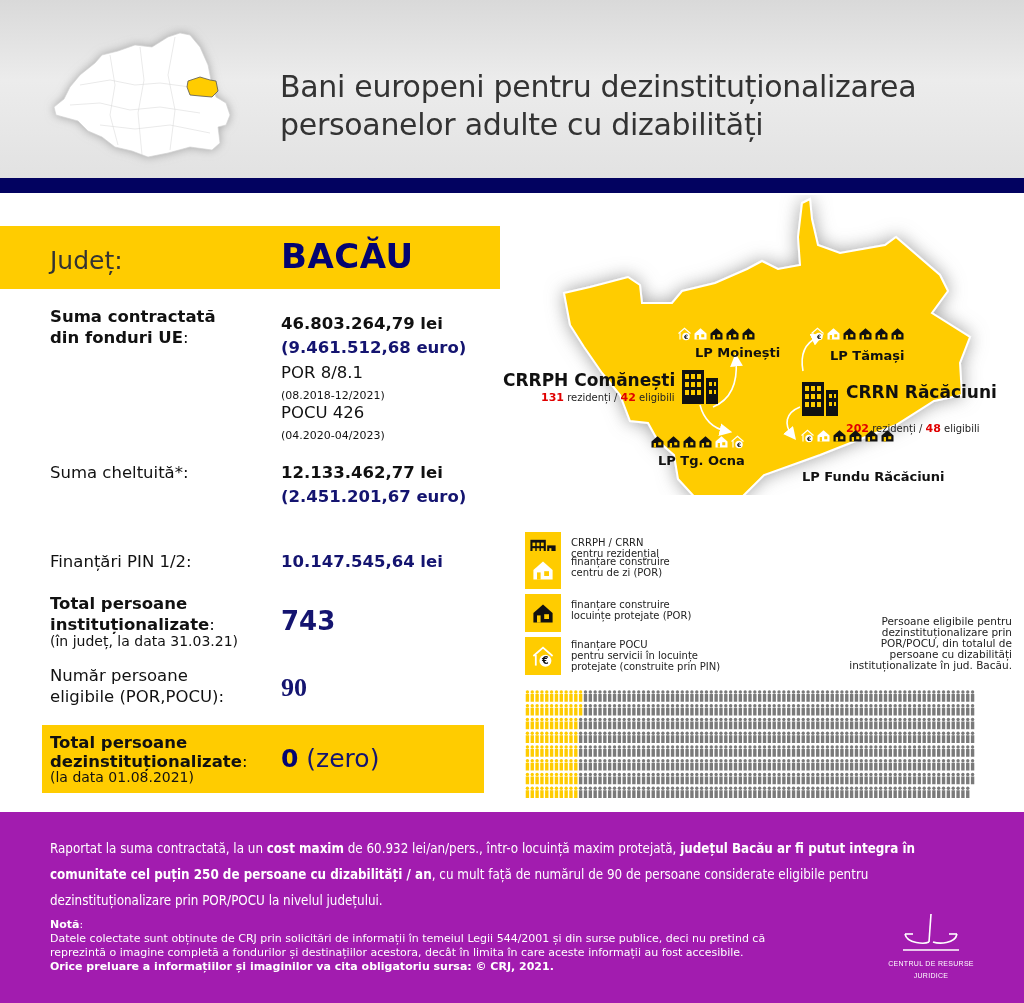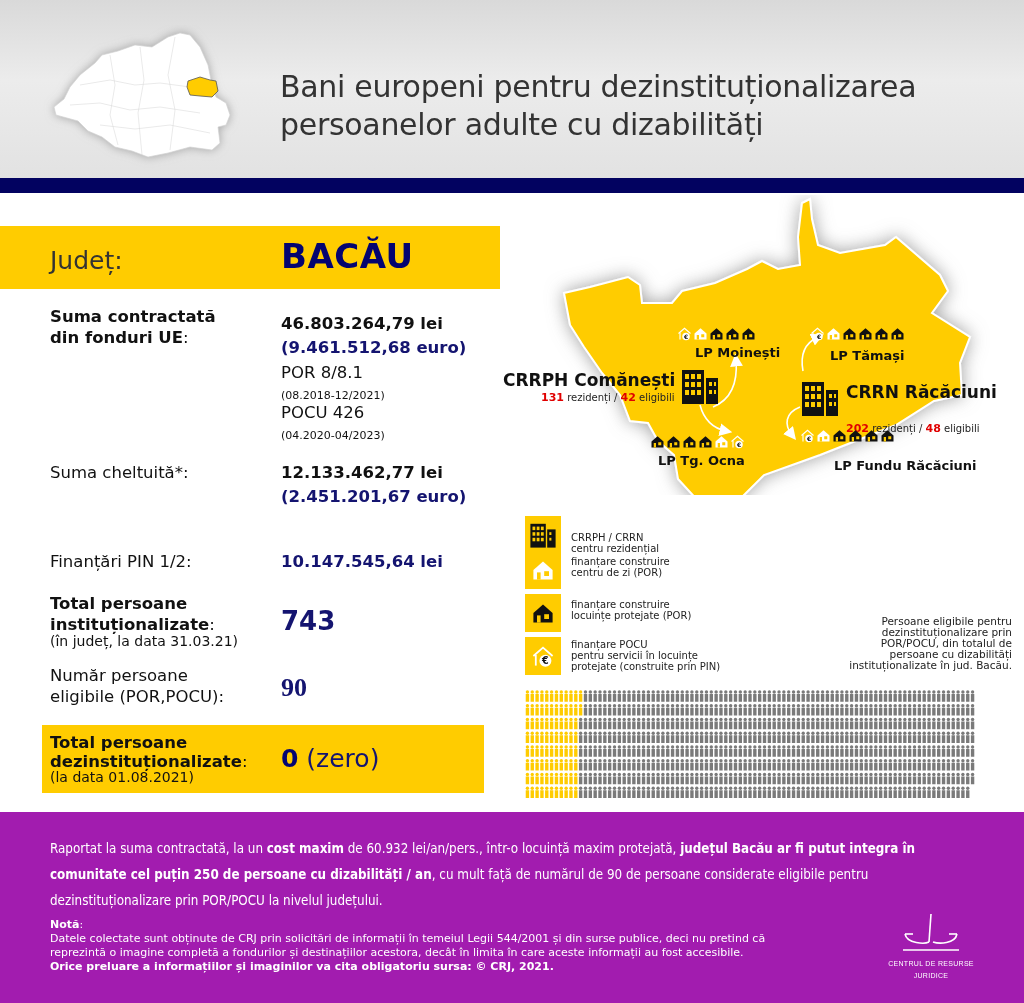--- a/index.html
+++ b/index.html
@@ -200,21 +200,21 @@
   <span class="red">131</span> <span>rezidenți /</span> <span class="red">42</span> <span>eligibili</span>
 </div>
 <div class="map-label center-name" style="left:846px; top:382px;">CRRN Răcăciuni</div>
 <div class="center-sub" style="left:846px; top:403px;margin-top:19px;">
   <span class="red">202</span> <span>rezidenți /</span> <span class="red">48</span> <span>eligibili</span>
 </div>
 
 <div class="map-label lp-name" style="left:695px; top:345px;">LP Moinești</div>
 <div class="map-label lp-name" style="left:658px; top:453px;">LP Tg. Ocna</div>
 <div class="map-label lp-name" style="left:830px; top:348px;">LP Tămași</div>
-<div class="map-label lp-name" style="left:802px; top:458px;margin-left:32px;">LP Fundu Răcăciuni</div>
+<div class="map-label lp-name" style="left:802px; top:469px;">LP Fundu Răcăciuni</div>
 
 <div class="house-row" style="left:677px; top:326px;">
     <svg viewBox="0 0 20 20" width="15" height="15">
       <path d="M2,10 L10,3 L18,10" stroke="#fff" stroke-width="1.5" fill="none"></path>
       <path d="M4,9 L4,18" stroke="#fff" stroke-width="1.5"></path>
       <circle cx="12" cy="14" r="5" fill="#fff"></circle>
       <text x="12" y="17" font-size="8" text-anchor="middle" fill="#111" font-family="DejaVu Sans, sans-serif" font-weight="bold">€</text>
     </svg>
     <svg viewBox="0 0 20 20" width="15" height="15">
       <path d="M2,10 L10,3 L18,10 L18,18 L2,18 Z" fill="#fff"></path>
@@ -330,21 +330,21 @@
       <rect x="11" y="11" width="4" height="4" fill="#ffcc00"></rect>
       <rect x="5" y="12" width="3" height="6" fill="#ffcc00"></rect>
     </svg>
     <svg viewBox="0 0 20 20" width="15" height="15">
       <path d="M2,10 L10,3 L18,10 L18,18 L2,18 Z" fill="#111"></path>
       <rect x="11" y="11" width="4" height="4" fill="#ffcc00"></rect>
       <rect x="5" y="12" width="3" height="6" fill="#ffcc00"></rect>
     </svg>
   </div>
 
-<div class="legend-item" style="top:516px;align-items:flex-end;">
+<div class="legend-item" style="top:532px;">
   <div class="legend-box">
     <svg width="28" height="28" viewBox="0 0 40 40">
       <g fill="#111">
           <rect x="2" y="4" width="22" height="34"></rect>
           <rect x="26" y="12" width="12" height="26"></rect>
         </g>
       <g fill="#ffcc00">
           <rect x="5" y="8" width="4" height="5"></rect>
           <rect x="11" y="8" width="4" height="5"></rect>
           <rect x="17" y="8" width="4" height="5"></rect>

